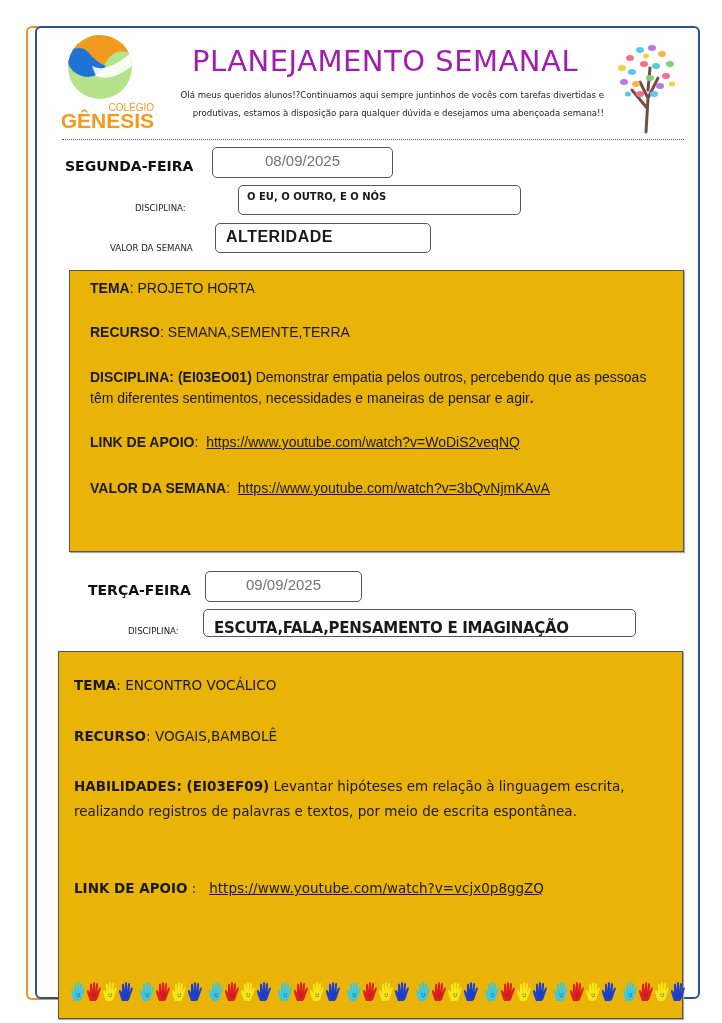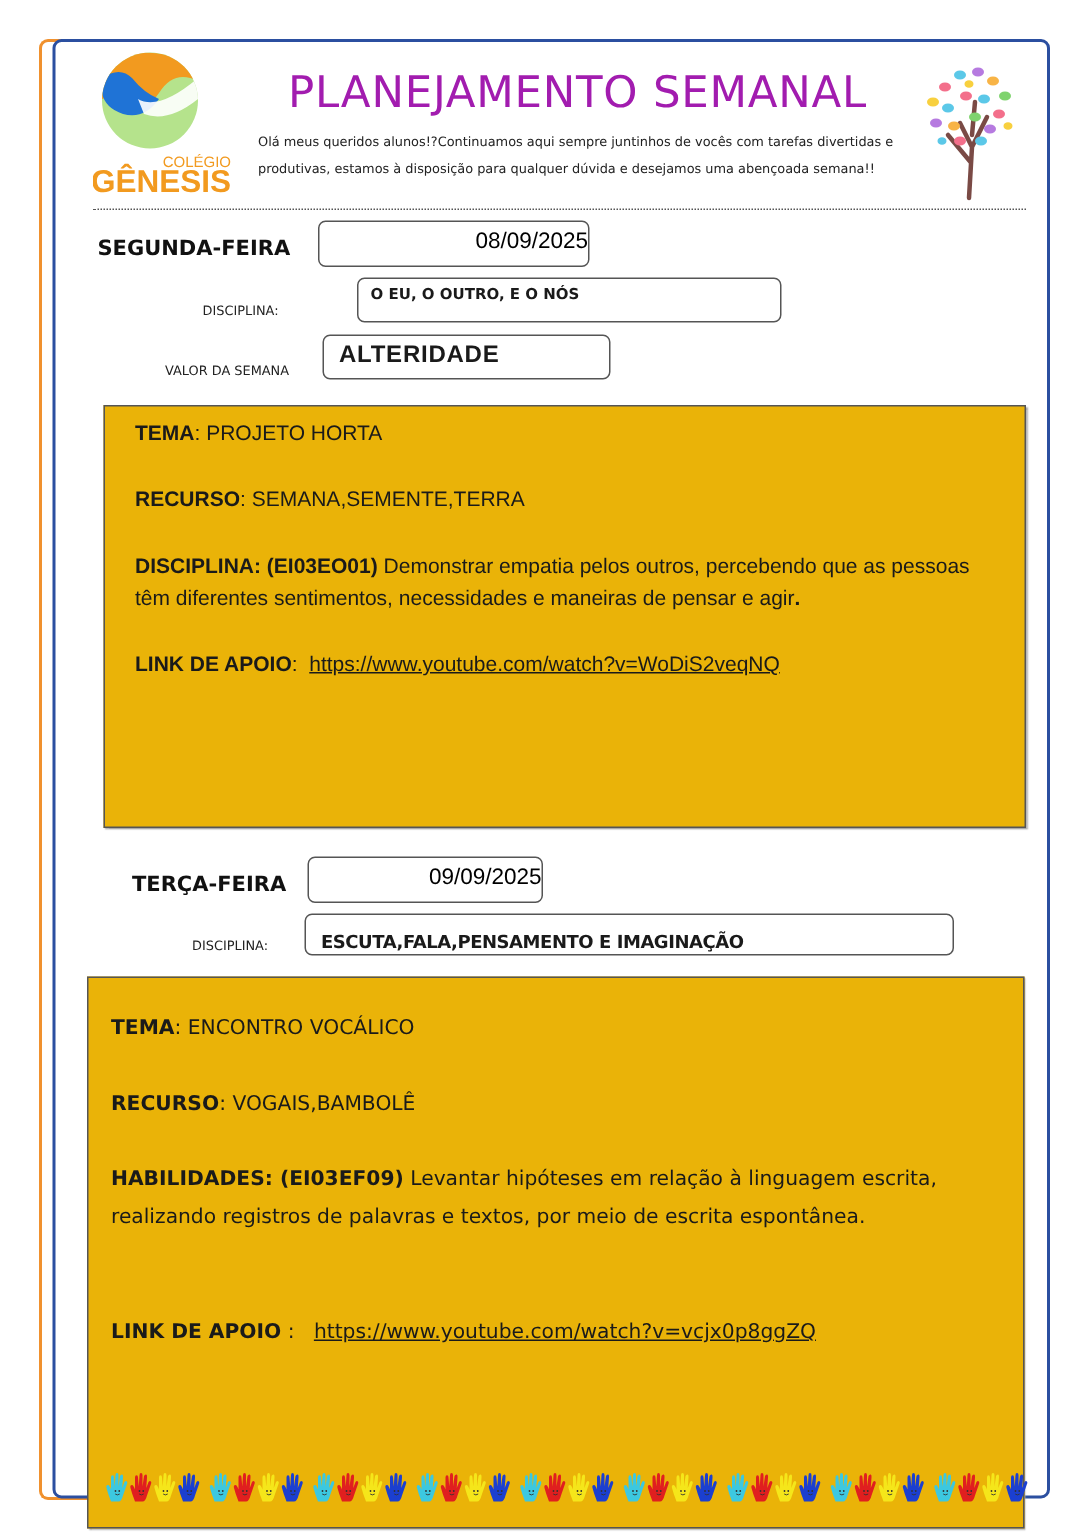--- a/index.html
+++ b/index.html
@@ -5,31 +5,31 @@
   html, body { margin: 0; padding: 0; background: #ffffff; }
   body { width: 722px; height: 1023px; position: relative; overflow: hidden; font-family: "Liberation Sans", sans-serif; color: #1a1a1a; }
 
   .orange-frame { position: absolute; left: 26px; top: 26px; width: 40px; height: 970px; border: 2px solid #f0912e; border-right: none; border-radius: 6px 0 0 6px; }
   .blue-frame { position: absolute; left: 35px; top: 26px; width: 661px; height: 969px; border: 2.5px solid #2b4fa0; border-radius: 6px; background: #fff; }
 
   .logo { position: absolute; left: 62px; top: 32px; width: 96px; height: 100px; }
   .tree { position: absolute; left: 610px; top: 38px; width: 72px; height: 96px; }
 
   .title { position: absolute; left: 160px; top: 44px; width: 450px; text-align: center; font-family: "DejaVu Sans", sans-serif; font-size: 29px; color: #a21caf; letter-spacing: 0.5px; font-weight: normal; }
-  .intro { position: absolute; left: 172px; top: 86px; width: 432px; text-align: left; font-family: "DejaVu Sans", sans-serif; font-size: 8.6px; line-height: 18px; color: #222; }
+  .intro { position: absolute; left: 172px; top: 86px; width: 432px; text-align: right; font-family: "DejaVu Sans", sans-serif; font-size: 8.6px; line-height: 18px; color: #222; }
 
   .dotted { position: absolute; left: 62px; top: 139px; width: 622px; border-top: 1.5px dotted #555; }
 
   .day-label { position: absolute; font-family: "DejaVu Sans", sans-serif; font-weight: bold; font-size: 14px; color: #111; }
   .small-label { position: absolute; font-family: "DejaVu Sans", sans-serif; font-size: 8.6px; color: #222; }
   .box { position: absolute; border: 1.3px solid #555; border-radius: 5px; background: #fff; box-sizing: border-box; }
-  .date-text { font-family: "Liberation Sans", sans-serif; font-size: 15px; color: #000000; text-align: right; line-height: 26px; }
+  .date-text { font-family: "Liberation Sans", sans-serif; font-size: 15px; color: #737373; text-align: center; line-height: 26px; }
   .disc-text { font-family: "DejaVu Sans", sans-serif; font-weight: bold; font-size: 10px; padding-left: 8px; line-height: 22px; }
   .valor-text { font-family: "Liberation Sans", sans-serif; font-weight: bold; font-size: 16px; padding-left: 10px; line-height: 26px; letter-spacing: 0.5px; }
-  .disc2-text { font-family: "DejaVu Sans", sans-serif; font-weight: bold; font-size: 12px; padding-left: 10px; line-height: 34px; letter-spacing: -0.3px; }
+  .disc2-text { font-family: "DejaVu Sans", sans-serif; font-weight: bold; font-size: 15px; padding-left: 10px; line-height: 34px; letter-spacing: -0.3px; }
 
   .content-box { position: absolute; border: 1.3px solid #555; background: #eab308; box-sizing: border-box; box-shadow: 1px 1px 1px #aaa; }
   .cb1 { font-family: "Liberation Sans", sans-serif; font-size: 14px; color: #1a1a1a; }
   .cb2 { font-family: "DejaVu Sans", sans-serif; font-size: 13.5px; color: #1a1a1a; }
   .para { position: absolute; left: 20px; right: 20px; }
   .cb1 .para { line-height: 21px; }
   .cb2 .para { line-height: 25px; left: 15px; }
   .b { font-weight: bold; }
   .link { text-decoration: underline; color: #1a1a1a; cursor: pointer; margin-top: 39px; }
 
@@ -96,37 +96,40 @@
 <div class="box" style="left:212px; top:147px; width:181px; height:31px;">
   <div class="date-text">08/09/2025</div>
 </div>
 
 <div class="small-label" style="left:135px; top:203px;">DISCIPLINA:</div>
 <div class="box" style="left:212px; top:185px; width:283px; height:30px;margin-left:26px;">
   <div class="disc-text">O EU, O OUTRO, E O NÓS</div>
 </div>
 
 <div class="small-label" style="left:110px; top:243px;">VALOR DA SEMANA</div>
-<div class="box" style="left:215px; top:223px; width:192px; height:30px;">
+<div class="box" style="left:215px; top:223px; width:216px; height:30px;">
   <div class="valor-text">ALTERIDADE</div>
 </div>
 
 <div class="content-box cb1" style="left:69px; top:270px; width:615px; height:282px;">
   <div class="para" style="top:7px;">
     <span class="b">TEMA</span>: <span>PROJETO HORTA</span>
   </div>
   <div class="para" style="top:51px;">
     <span class="b">RECURSO</span>: <span>SEMANA,SEMENTE,TERRA</span>
   </div>
   <div class="para" style="top:96px;">
     <span class="b">DISCIPLINA: (EI03EO01)</span> <span>Demonstrar empatia pelos outros, percebendo que as pessoas têm diferentes sentimentos, necessidades e maneiras de pensar e agir</span><span class="b">.</span>
   </div>
   <div class="para" style="top:161px;">
     <span class="b">LINK DE APOIO</span>:&nbsp; <span class="link">https://www.youtube.com/watch?v=WoDiS2veqNQ</span>
   </div>
+  <div class="para" style="top:207px;">
+    <span class="b">VALOR DA SEMANA</span>:&nbsp; <span class="link">https://www.youtube.com/watch?v=3bQvNjmKAvA</span>
+  </div>
 </div>
 
 <div class="day-label" style="left:88px; top:582px;">TERÇA-FEIRA</div>
 <div class="box" style="left:205px; top:571px; width:157px; height:31px;">
   <div class="date-text">09/09/2025</div>
 </div>
 
 <div class="small-label" style="left:128px; top:626px;">DISCIPLINA:</div>
 <div class="box" style="left:203px; top:609px; width:433px; height:28px; overflow:hidden;">
   <div class="disc2-text" style="line-height:36px;">ESCUTA,FALA,PENSAMENTO E IMAGINAÇÃO</div>

